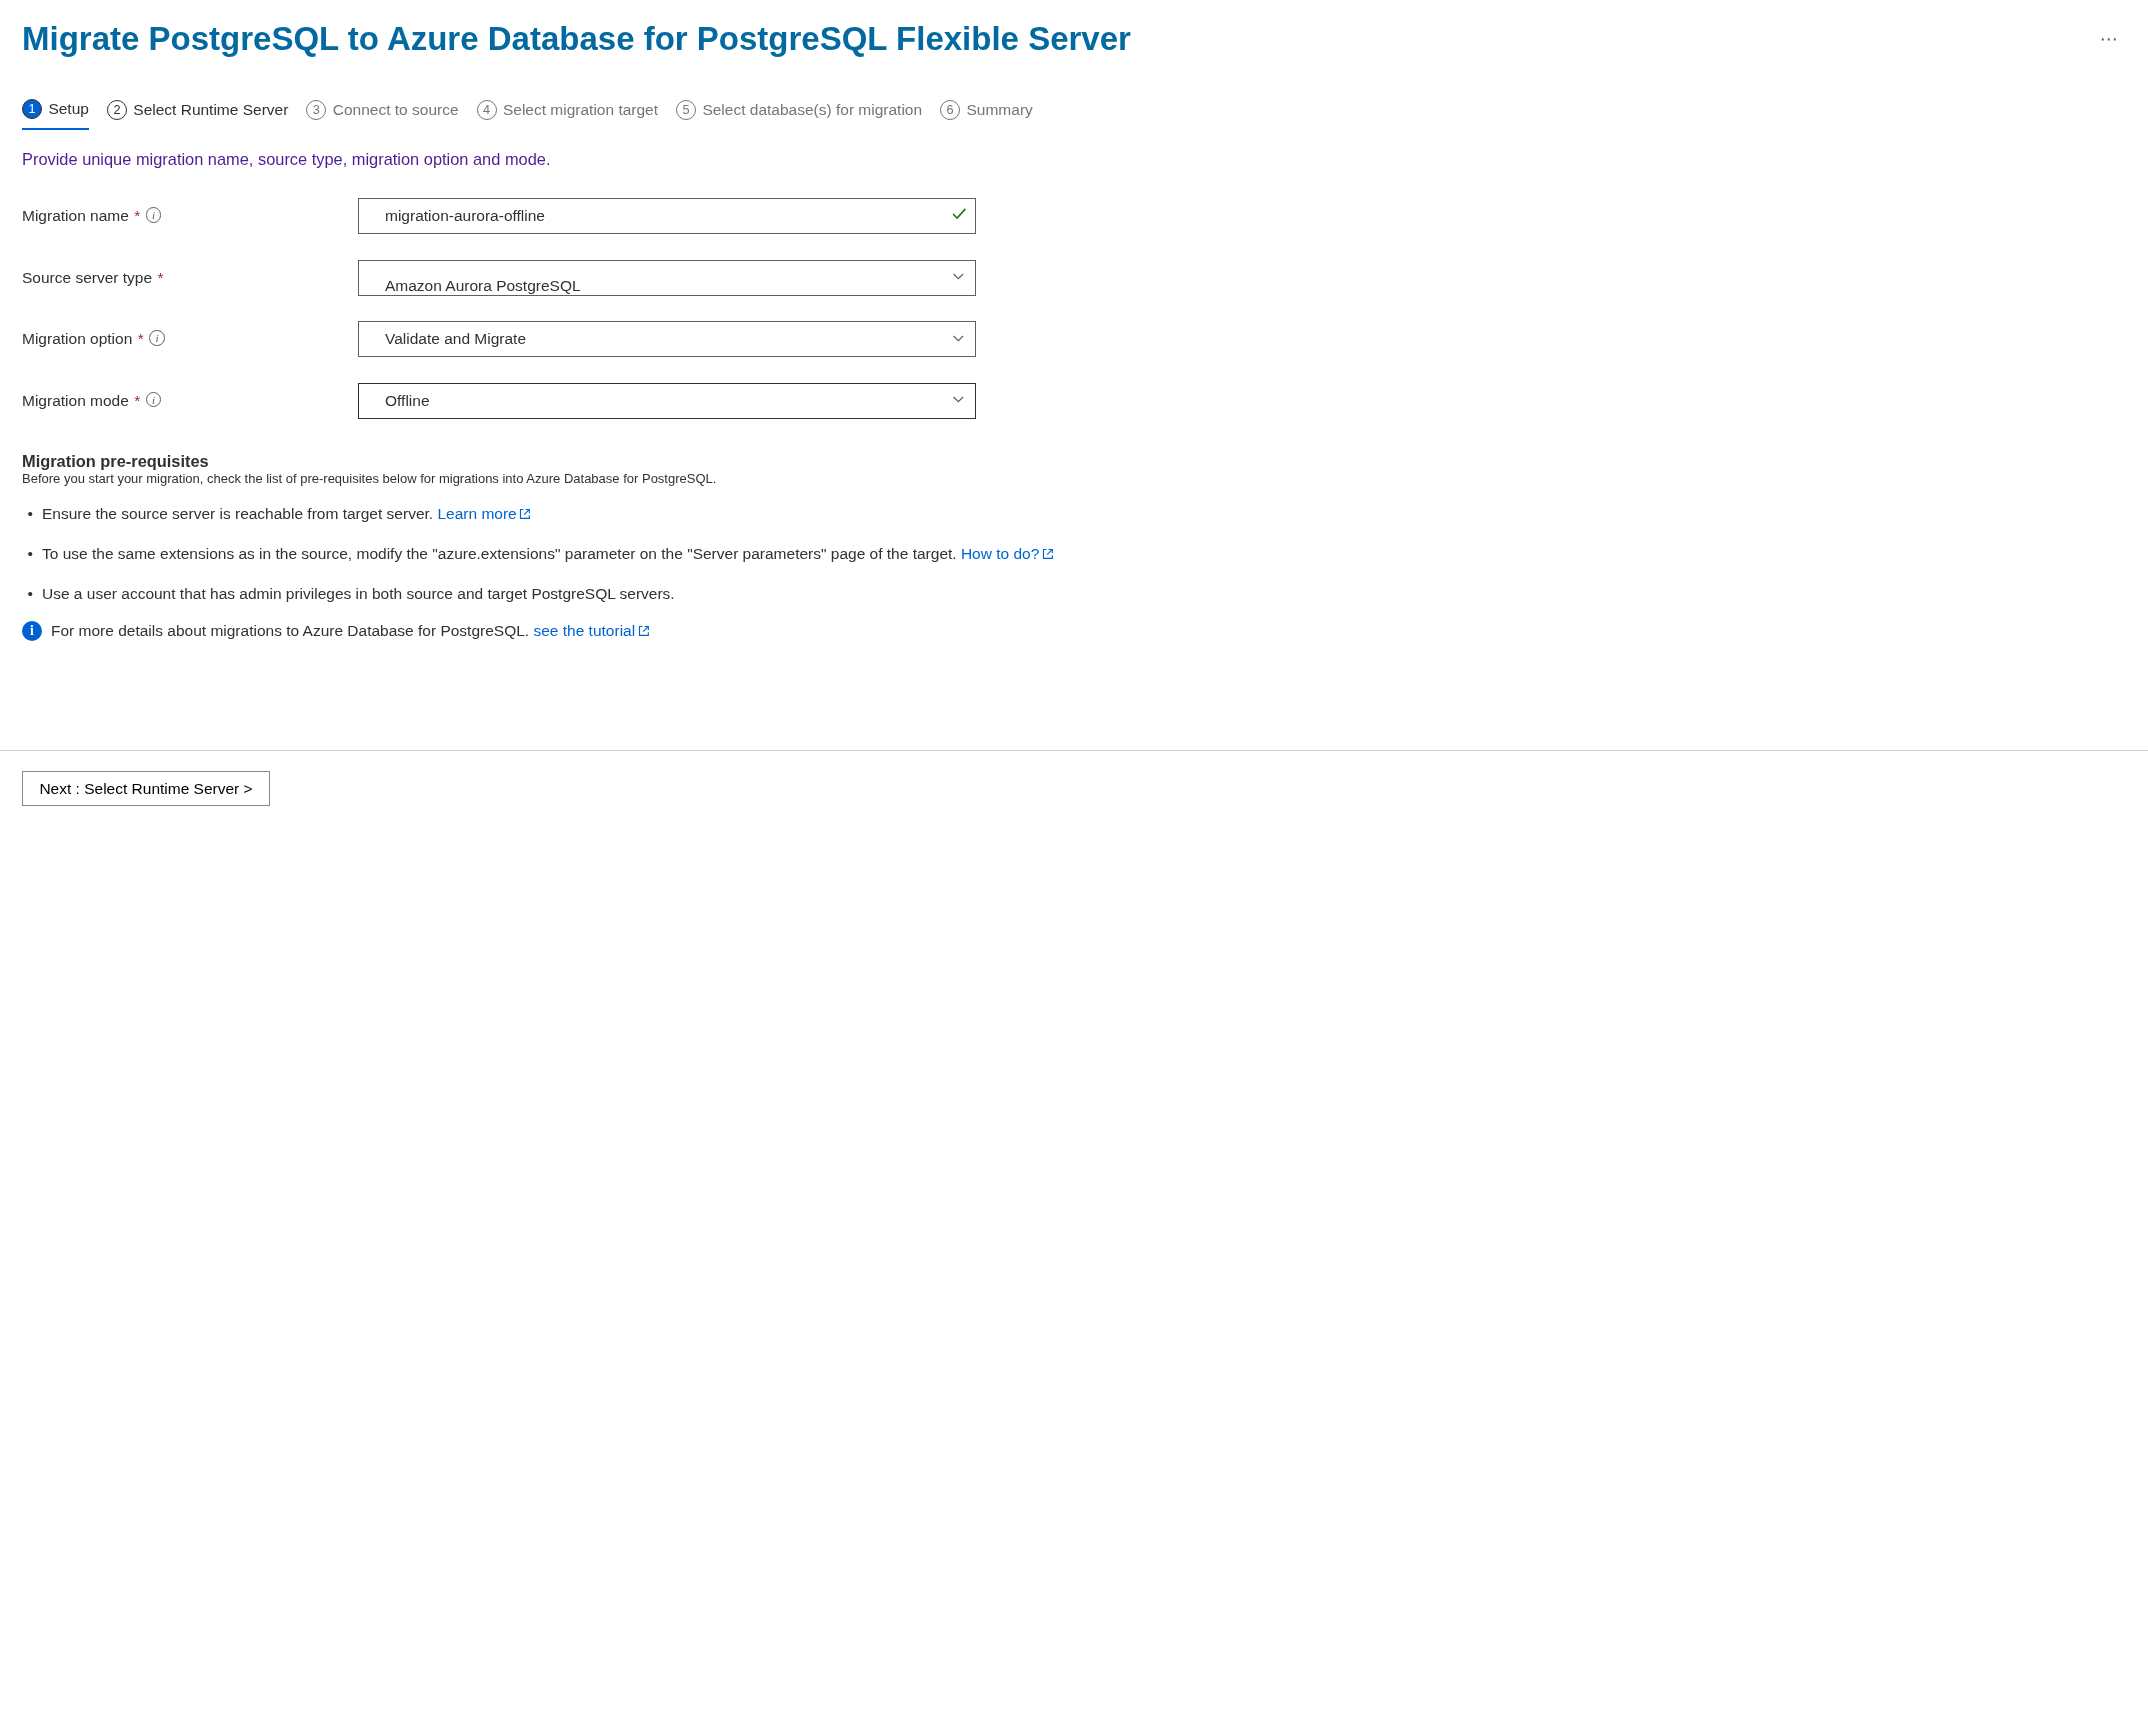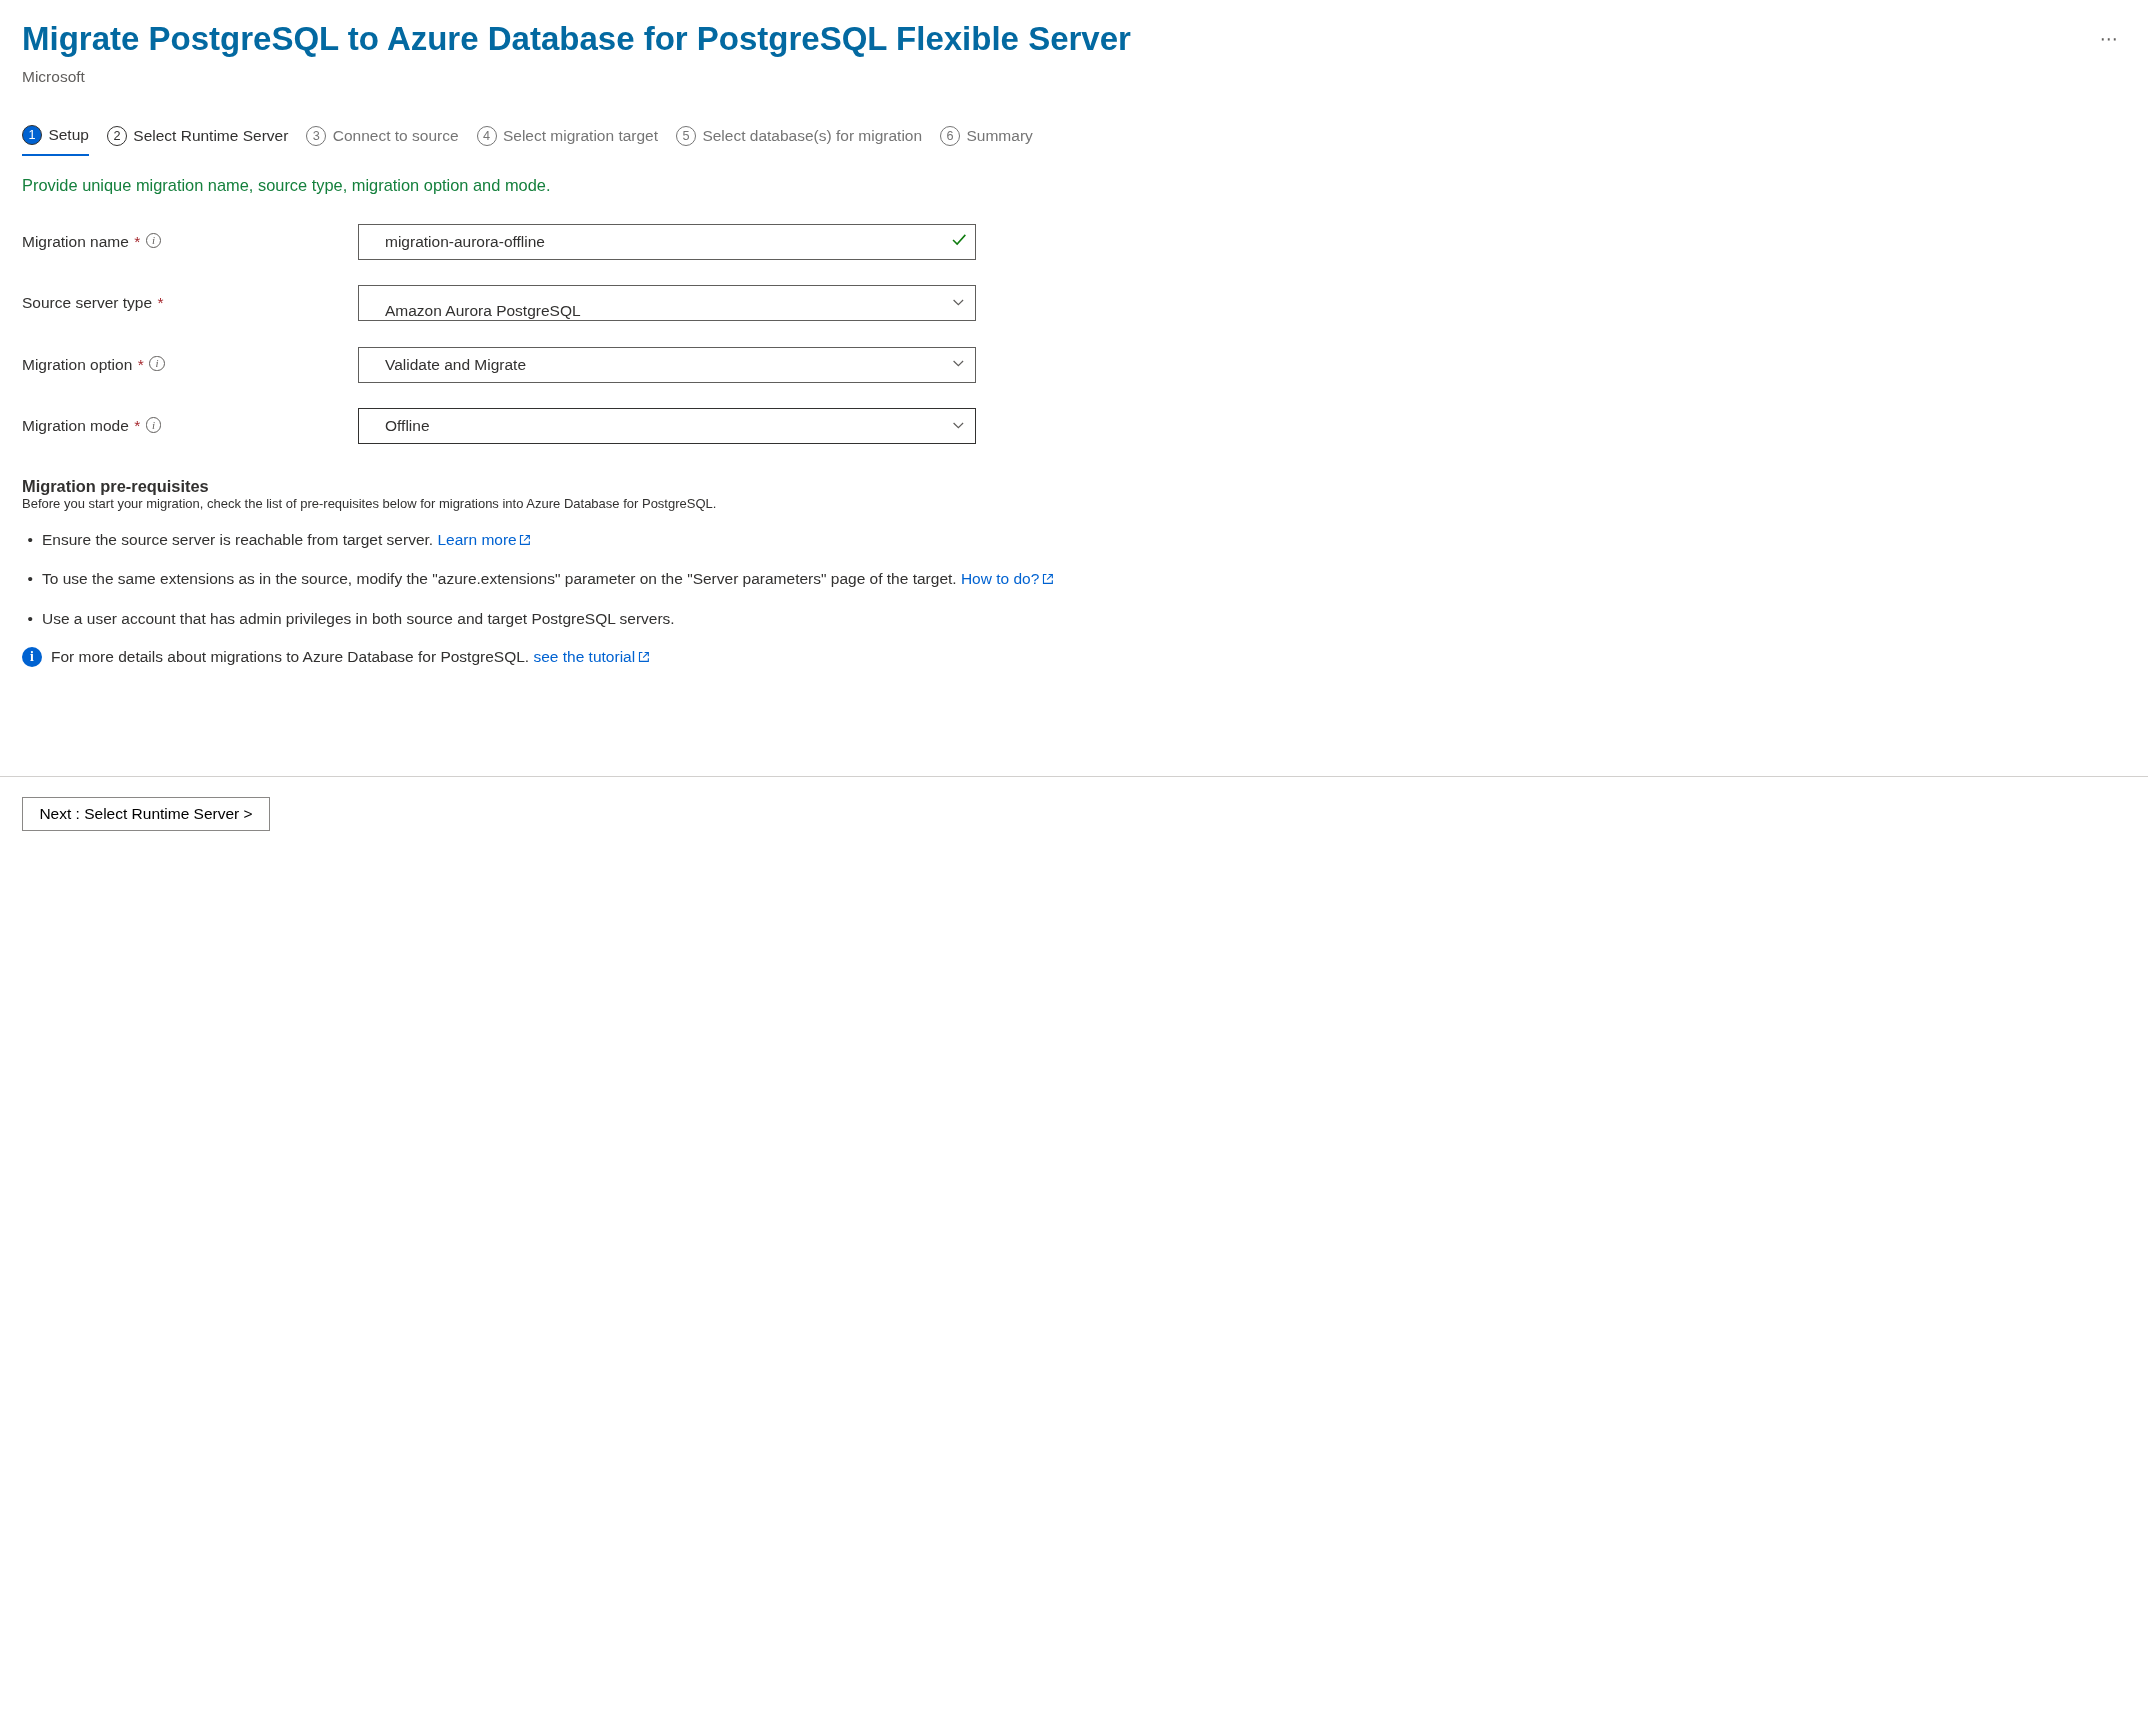--- a/index.html
+++ b/index.html
@@ -60,21 +60,21 @@
       width: 20px; height: 20px;
       border: 1.4px solid #757575;
       border-radius: 50%;
       font-size: 12.7px;
     }
     .tab.completed .tab-num {
       border-color: #323130;
     }
     .description {
       font-size: 16.4px;
-      color: #15803d;
+      color: #4c1d95;
       margin-bottom: 29px;
     }
     .form-row {
       display: flex;
       align-items: center;
       margin-bottom: 25.5px;
     }
     .form-label {
       width: 336px;
       font-size: 15.5px;
@@ -201,21 +201,20 @@
     }
   </style>
 </head>
 <body>
 
 <div class="header">
   <div class="title-row">
     <h1 class="page-title">Migrate PostgreSQL to Azure Database for PostgreSQL Flexible Server</h1>
     <button class="more-btn">⋯</button>
   </div>
-  <div class="subtitle">Microsoft</div>
 </div>
 
 <div class="tabs">
   <div class="tab selected completed">
     <span class="tab-num">1</span>
     <span>Setup</span>
   </div>
   <div class="tab completed">
     <span class="tab-num">2</span>
     <span>Select Runtime Server</span>

